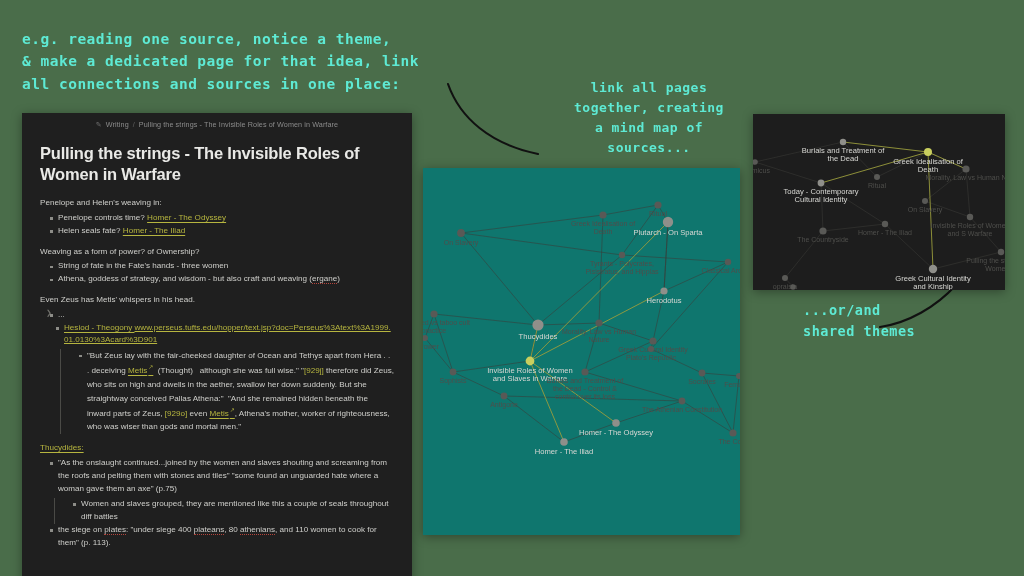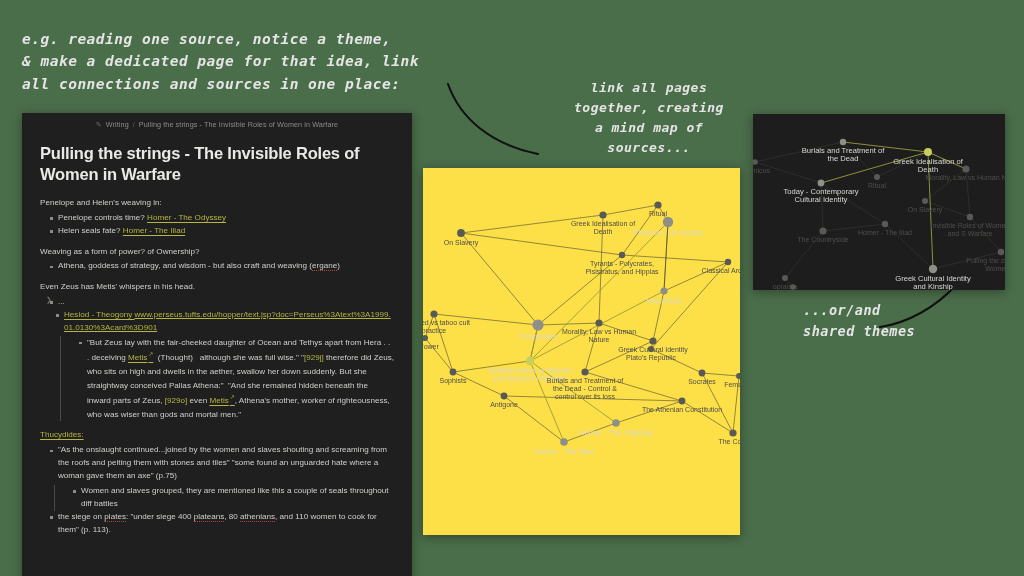--- a/index.html
+++ b/index.html
@@ -9,25 +9,24 @@
     background:#4a6d4a;
     font-family:"Liberation Sans",sans-serif;
   }
   .stage{position:absolute;inset:0;}
 
   
   .annot{
     position:absolute;
     font-family:"DejaVu Sans Mono","Liberation Mono",monospace;
     font-weight:700;
-    color:#e5e5e5;
+    color:#5eead4;
     letter-spacing:.5px;
     white-space:pre;
     line-height:1.55;
-    font-style:italic;
   }
   #annot-topleft{left:22px;top:28px;font-size:14.5px;}
   #annot-center{left:540px;top:78px;font-size:13px;text-align:center;width:218px;}
   #annot-right{left:765px;top:300px;font-size:13.5px;text-align:left;margin-left:38px;}
 
   .arrow{position:absolute;pointer-events:none;}
 
   
   .panel{
     position:absolute;
@@ -73,21 +72,21 @@
   .muted-ref{color:#b6b53f;margin-top:17px;}
   .status-bar{
     position:absolute;right:0;bottom:8px;
     display:flex;align-items:center;gap:8px;
     background:#2b2b2b;color:#9a9a96;font-size:6.4px;
     padding:3px 6px;border-radius:2px;
   }
   .status-bar .pencil{color:#9a9a96;font-size:7px;}
 
   
-  #graph-panel{left:423px;top:168px;width:317px;height:367px;background:#fde047;}
+  #graph-panel{left:423px;top:168px;width:317px;height:367px;background:#0f766e;}
   #graph-panel-2{left:753px;top:114px;width:252px;height:176px;background:#1d1d1d;}
   .graph-svg{position:absolute;inset:0;width:100%;height:100%;display:block;}
   .glabel{
     font-family:"Liberation Sans",sans-serif;
     fill:#6b6b67;font-size:7px;text-anchor:middle;dominant-baseline:middle;
   }
   .glabel.strong{fill:#d8d8d4;font-size:7.6px;}
   .glabel.dim{fill:#4e4e4b;}
   .gnode{fill:#8f8f8a;}
   .gnode.dim{fill:#595956;}
@@ -137,20 +136,21 @@
         <p class="p">Penelope and Helen's weaving in:</p>
         <ul class="b">
           <li><span>Penelope controls time? </span><a class="ilink" href="#">Homer - The Odyssey</a></li>
           <li><span>Helen seals fate? </span><a class="ilink" href="#">Homer - The Iliad</a></li>
         </ul>
 
         <div class="gap"></div>
 
         <p class="p">Weaving as a form of power? of Ownership?</p>
         <ul class="b">
+          <li>String of fate in the Fate's hands - three women</li>
           <li>Athena, goddess of strategy, and wisdom - but also craft and weaving (<span class="spell">ergane</span>)</li>
         </ul>
 
         <div class="gap"></div>
 
         <p class="p">Even Zeus has Metis' whispers in his head.</p>
         <div style="position:relative;">
           <span class="fold">❯</span>
           <ul class="b">
             <li>...</li>

